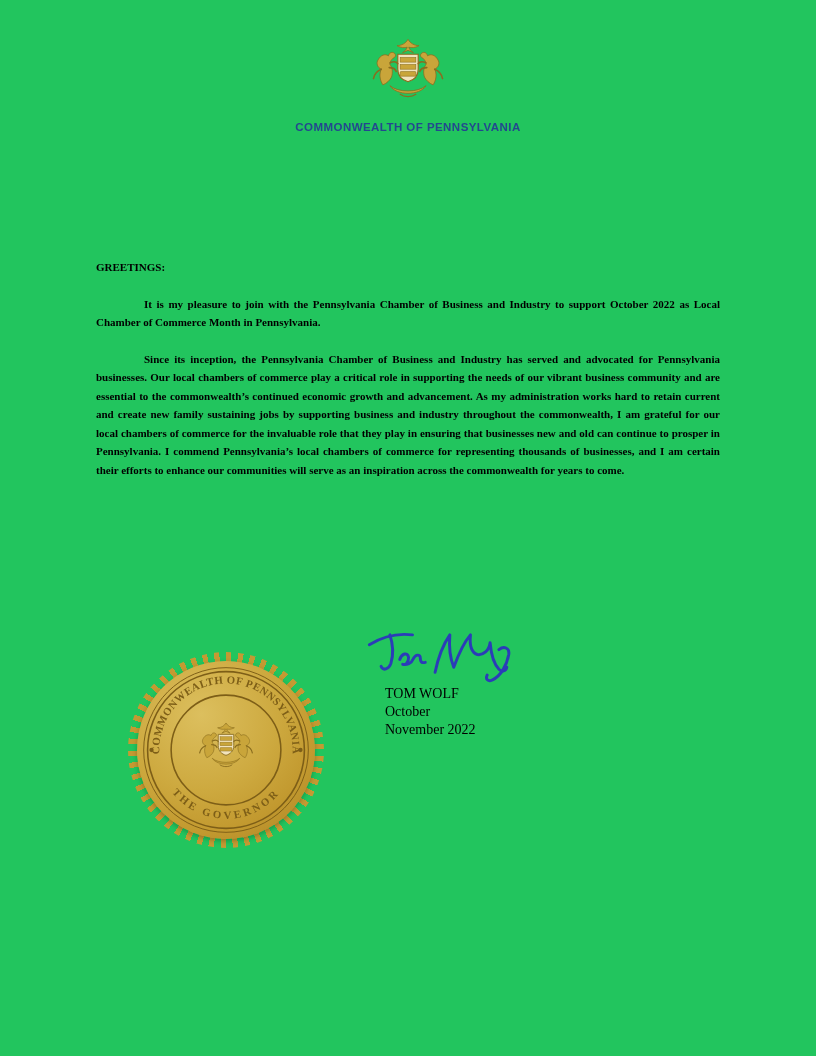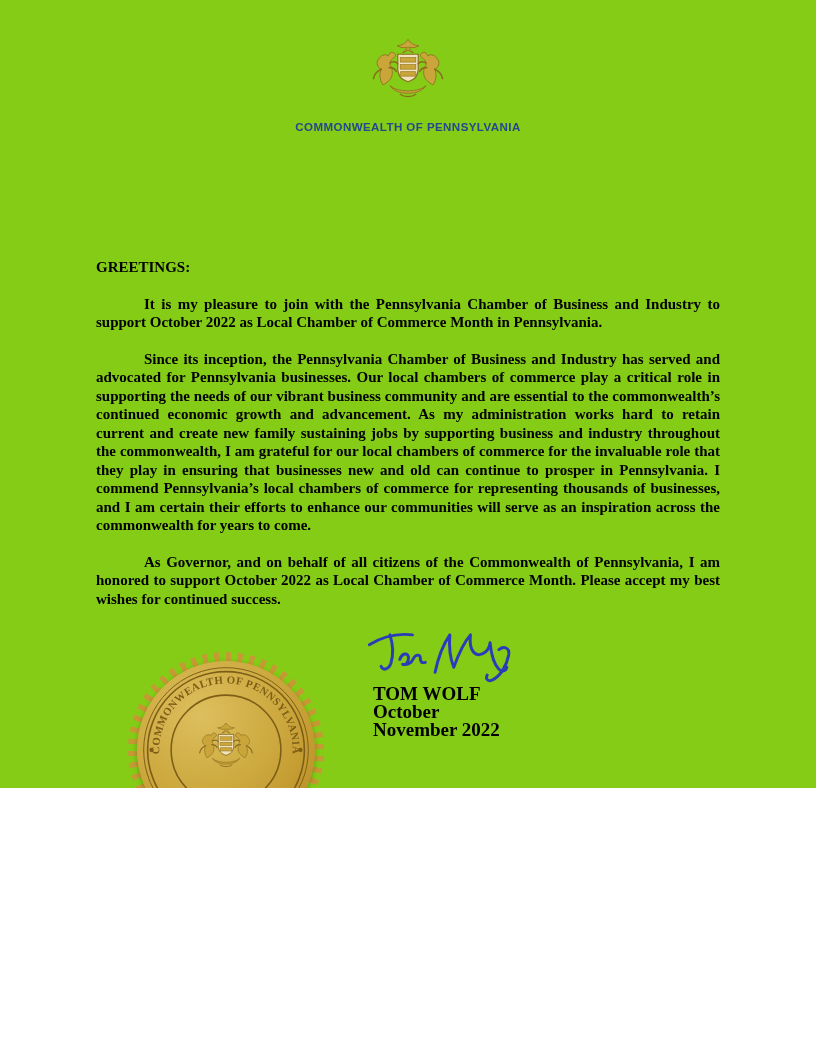--- a/index.html
+++ b/index.html
@@ -1,43 +1,43 @@
 <!DOCTYPE html>
 <html><head>
 <meta charset="utf-8">
 <style>
   * { margin:0; padding:0; box-sizing:border-box; }
   html, body { background:#ffffff; }
   .page {
-    position:relative; width:816px; height:788px; background:#84cc16;
+    position:relative; width:816px; height:1056px; background:#22c55e;
     overflow:hidden; font-family:"Liberation Serif", serif; color:#000;
   }
   .defs-svg { position:absolute; width:0; height:0; }
 
   
   .letterhead { position:absolute; top:36px; left:0; right:0; text-align:center; }
   .crest-svg { display:block; margin:0 auto 9px auto; }
   .org-line {
     font-family:"Liberation Sans", sans-serif;
     font-size:11.5px; font-weight:600; letter-spacing:0.45px;
     color:#24478f; line-height:15px; margin-top:2px;
   }
 
   
   .body-text {
     position:absolute; left:96px; width:624px; top:258px;
-    font-size:15px; font-weight:bold; line-height:18.5px;
+    font-size:11px; font-weight:bold; line-height:18.5px;
   }
   .salutation { margin-bottom:18px; }
   .para { text-align:justify; text-indent:48px; margin-bottom:18px; }
 
   
   .signature { position:absolute; left:366px; top:628px; }
   .sig-script { display:block; }
-  .sig-lines { margin-left:7px; font-weight:bold; font-size:19px; line-height:18px; margin-top:2px; }
+  .sig-lines { margin-left:19px; font-weight:normal; font-size:14px; line-height:18px; margin-top:2px; }
 
   
   .seal { position:absolute; left:128px; top:652px; width:196px; height:196px; }
   .seal-burst {
     position:absolute; inset:0; border-radius:50%;
     background:repeating-conic-gradient(#c49a32 0deg 3.2deg, rgba(196,154,50,0) 3.2deg 7.2deg);
   }
   .seal-body {
     position:absolute; inset:9px; border-radius:50%;
     background:radial-gradient(circle at 36% 30%, #dcbf5e 0%, #cda93f 45%, #c2992f 70%, #a87f22 100%);
@@ -85,21 +85,20 @@
     <svg class="crest-svg" width="102" height="75" viewBox="0 0 130 95">
       <use href="#pa-crest"></use>
     </svg>
     <div class="org-line">COMMONWEALTH OF PENNSYLVANIA</div>
   </header>
 
   <main class="body-text">
     <div class="salutation">GREETINGS:</div>
     <p class="para">It is my pleasure to join with the Pennsylvania Chamber of Business and Industry to support October 2022 as Local Chamber of Commerce Month in Pennsylvania.</p>
     <p class="para">Since its inception, the Pennsylvania Chamber of Business and Industry has served and advocated for Pennsylvania businesses. Our local chambers of commerce play a critical role in supporting the needs of our vibrant business community and are essential to the commonwealth’s continued economic growth and advancement. As my administration works hard to retain current and create new family sustaining jobs by supporting business and industry throughout the commonwealth, I am grateful for our local chambers of commerce for the invaluable role that they play in ensuring that businesses new and old can continue to prosper in Pennsylvania. I commend Pennsylvania’s local chambers of commerce for representing thousands of businesses, and I am certain their efforts to enhance our communities will serve as an inspiration across the commonwealth for years to come.</p>
-    <p class="para">As Governor, and on behalf of all citizens of the Commonwealth of Pennsylvania, I am honored to support October 2022 as Local Chamber of Commerce Month. Please accept my best wishes for continued success.</p>
   </main>
 
   <div class="signature">
     <svg class="sig-script" viewBox="0 0 150 56" width="148" height="55">
       <g fill="none" stroke="#2b3cb8" stroke-width="3" stroke-linecap="round" stroke-linejoin="round">
         <path d="M3,17 C16,9 31,5 47,7"></path>
         <path d="M24,7 C27,16 28,26 25,36 C23,42 17,44 15,39"></path>
         <path d="M34,32 C36,26 42,24 43,30 C43,35 40,38 37,37 C41,38 46,36 48,31 C50,27 55,26 55,31 C55,34 56,36 60,35"></path>
         <path d="M70,45 C73,31 78,17 85,7 C84,19 85,30 89,40 C93,29 99,15 106,7 C105,17 107,25 113,27 C119,28 125,23 126,15 C127,26 129,36 135,42 C138,45 142,44 143,40"></path>
         <path d="M135,22 C140,18 146,20 145,27 C143,38 137,49 128,53 C124,55 121,52 123,48"></path>

